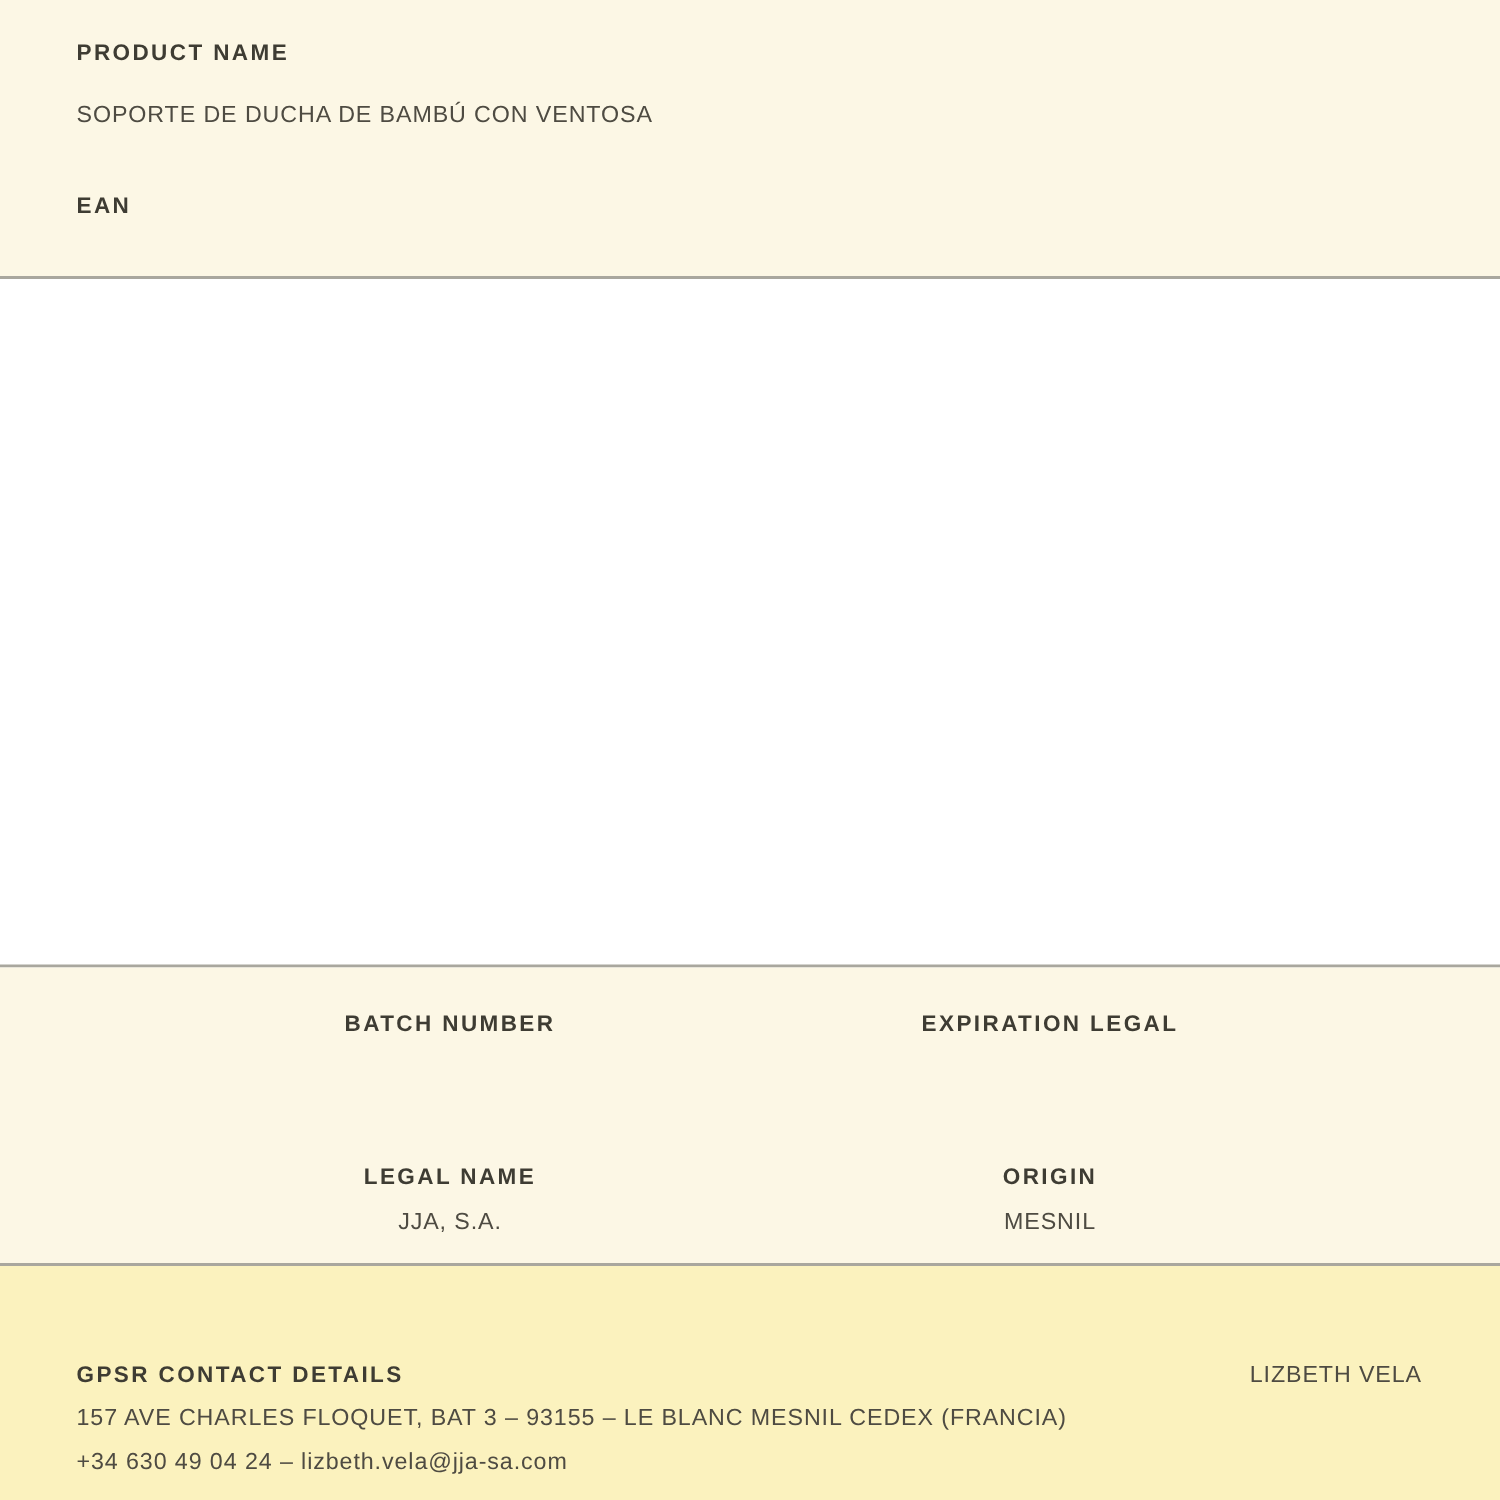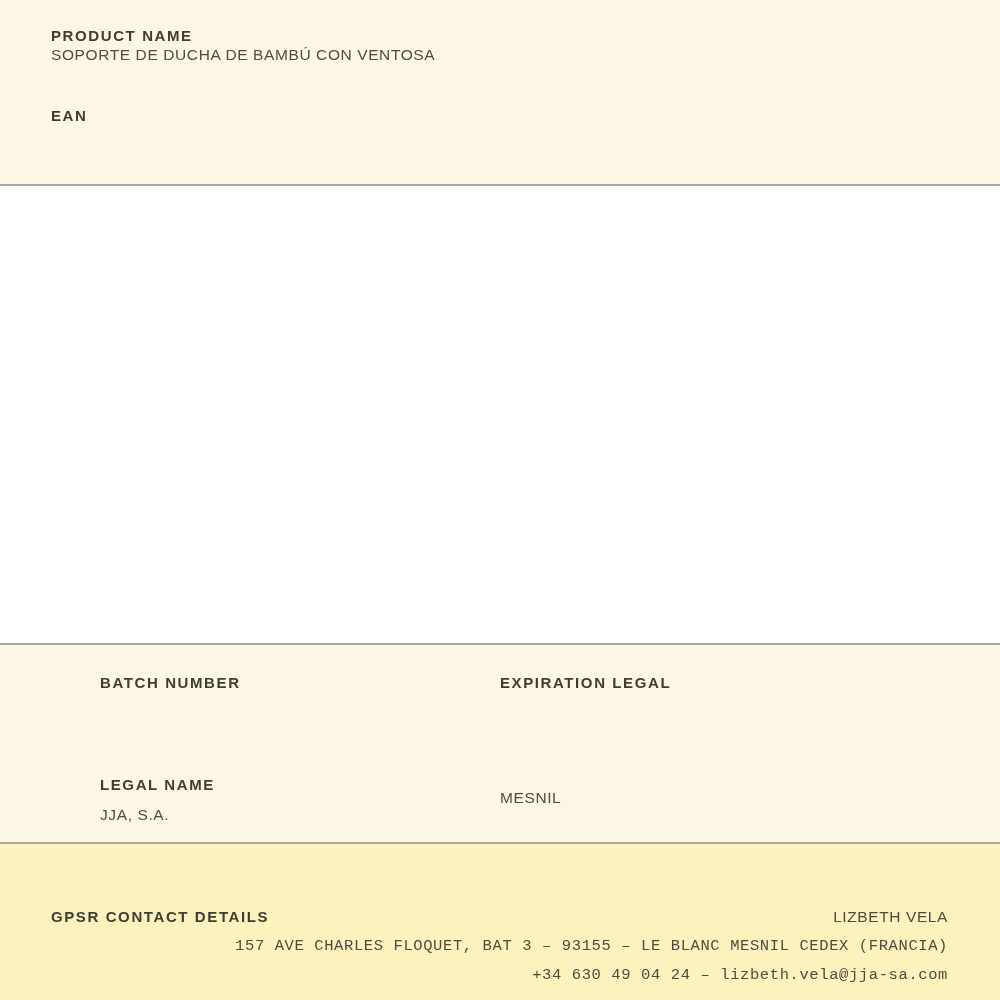--- a/index.html
+++ b/index.html
@@ -26,57 +26,56 @@
     font-size: 15.5px;
     letter-spacing: 0.6px;
     color: #4E4B42;
   }
 
   
   .section-top {
     height: 184px; flex: none;
     padding: 27px 51px 0 51px;
   }
-  .section-top .value { margin-top: 2px; }
+  .section-top .value { margin-top: 24px; }
   .field-ean { margin-top: 43px; }
 
   
   .section-image { height: 457px; flex: none; }
 
   
   .section-details {
     height: 197px; flex: none;
     padding-top: 29px;
   }
   .details-grid {
     width: 800px; margin: 0 auto;
     display: grid;
     grid-template-columns: 400px 400px;
-    text-align: left;
+    text-align: center;
   }
   .details-grid .cell-value { margin-top: 13px; min-height: 19px; }
   .details-row-2 { margin-top: 53px; }
 
   
   .section-contact {
     height: 156px; flex: none;
     padding: 64px 52px 0 51px;
   }
   .contact-row-1 {
     display: flex;
     justify-content: space-between;
     align-items: baseline;
   }
   .contact-line {
-    text-align: right;
+    text-align: left;
     margin-top: 11px;
     font-size: 15.5px;
     letter-spacing: 0.6px;
     color: #4E4B42;
-    font-family: Liberation Mono, monospace;
   }
 </style>
 </head>
 <body>
 
 <div class="page">
 
   <div class="section-top section-cream">
     <div class="field">
       <div class="label">PRODUCT NAME</div>
@@ -103,20 +102,21 @@
         <div class="label">EXPIRATION LEGAL</div>
         <div class="value cell-value"></div>
       </div>
     </div>
     <div class="details-grid details-row-2">
       <div class="cell">
         <div class="label">LEGAL NAME</div>
         <div class="value cell-value">JJA, S.A.</div>
       </div>
       <div class="cell">
+        <div class="label">ORIGIN</div>
         <div class="value cell-value">MESNIL</div>
       </div>
     </div>
   </div>
 
   <div class="divider"></div>
 
   <div class="section-contact section-yellow">
     <div class="contact-row-1">
       <div class="label">GPSR CONTACT DETAILS</div>

